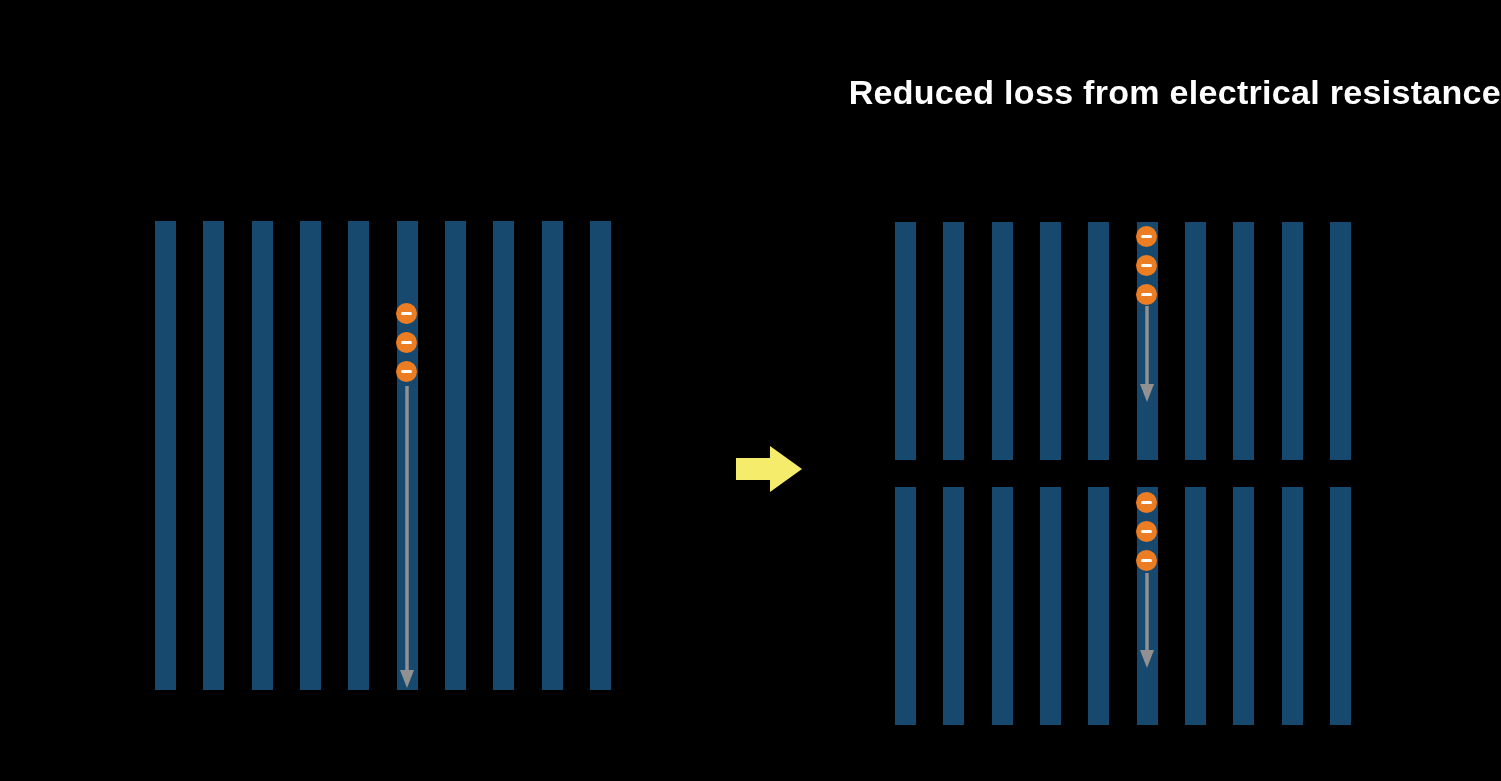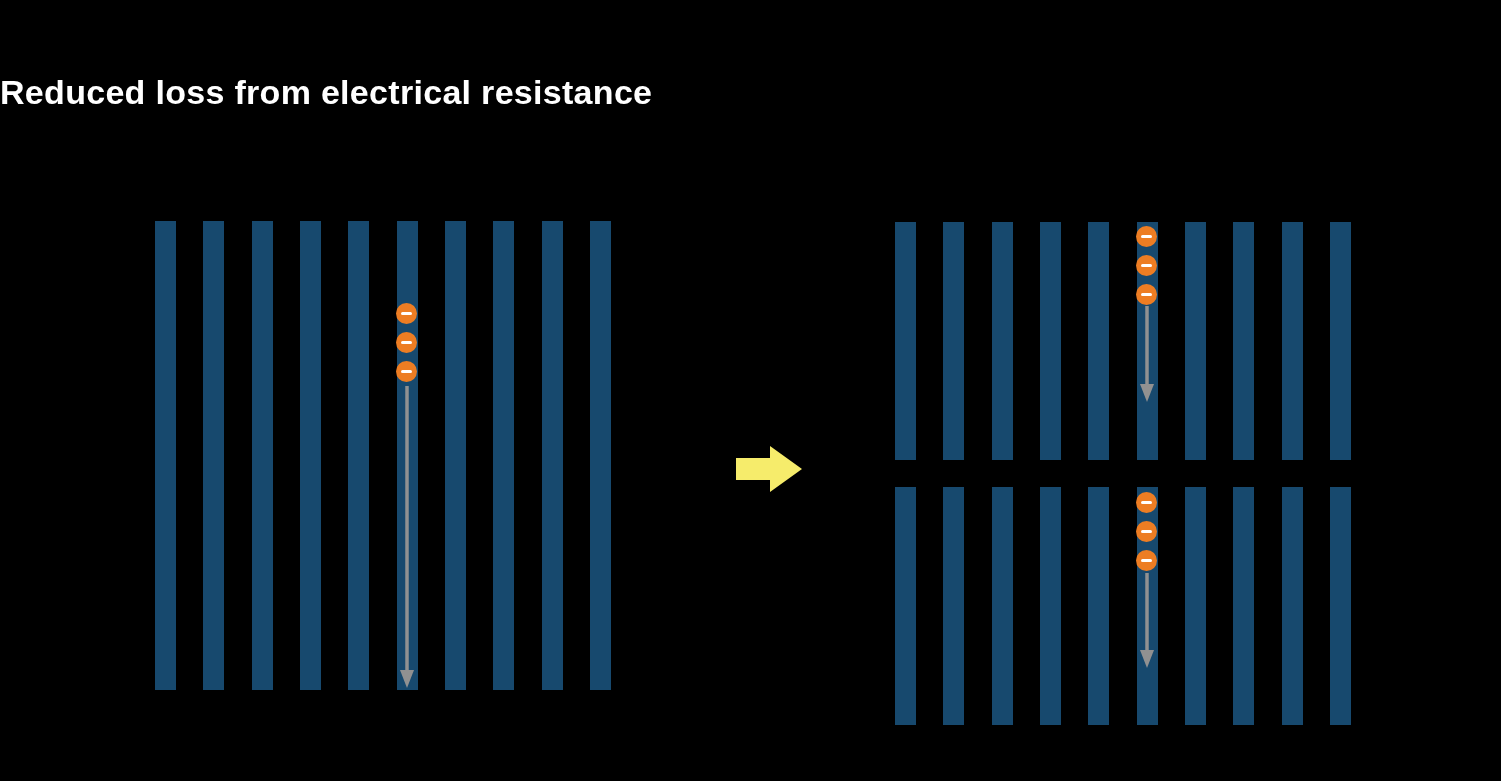--- a/index.html
+++ b/index.html
@@ -15,21 +15,21 @@
     width: 1501px;
     height: 781px;
     background: var(--bg, #000000);
     overflow: hidden;
   }
   .title {
     position: absolute;
     top: 73px;
     left: 0;
     width: 100%;
-    text-align: left;
+    text-align: right;
     color: #ffffff;
     font-weight: 700;
     font-size: 34px;
     letter-spacing: 0.3px;
   }
   .bar-group {
     position: absolute;
     display: flex;
     justify-content: space-between;
   }

